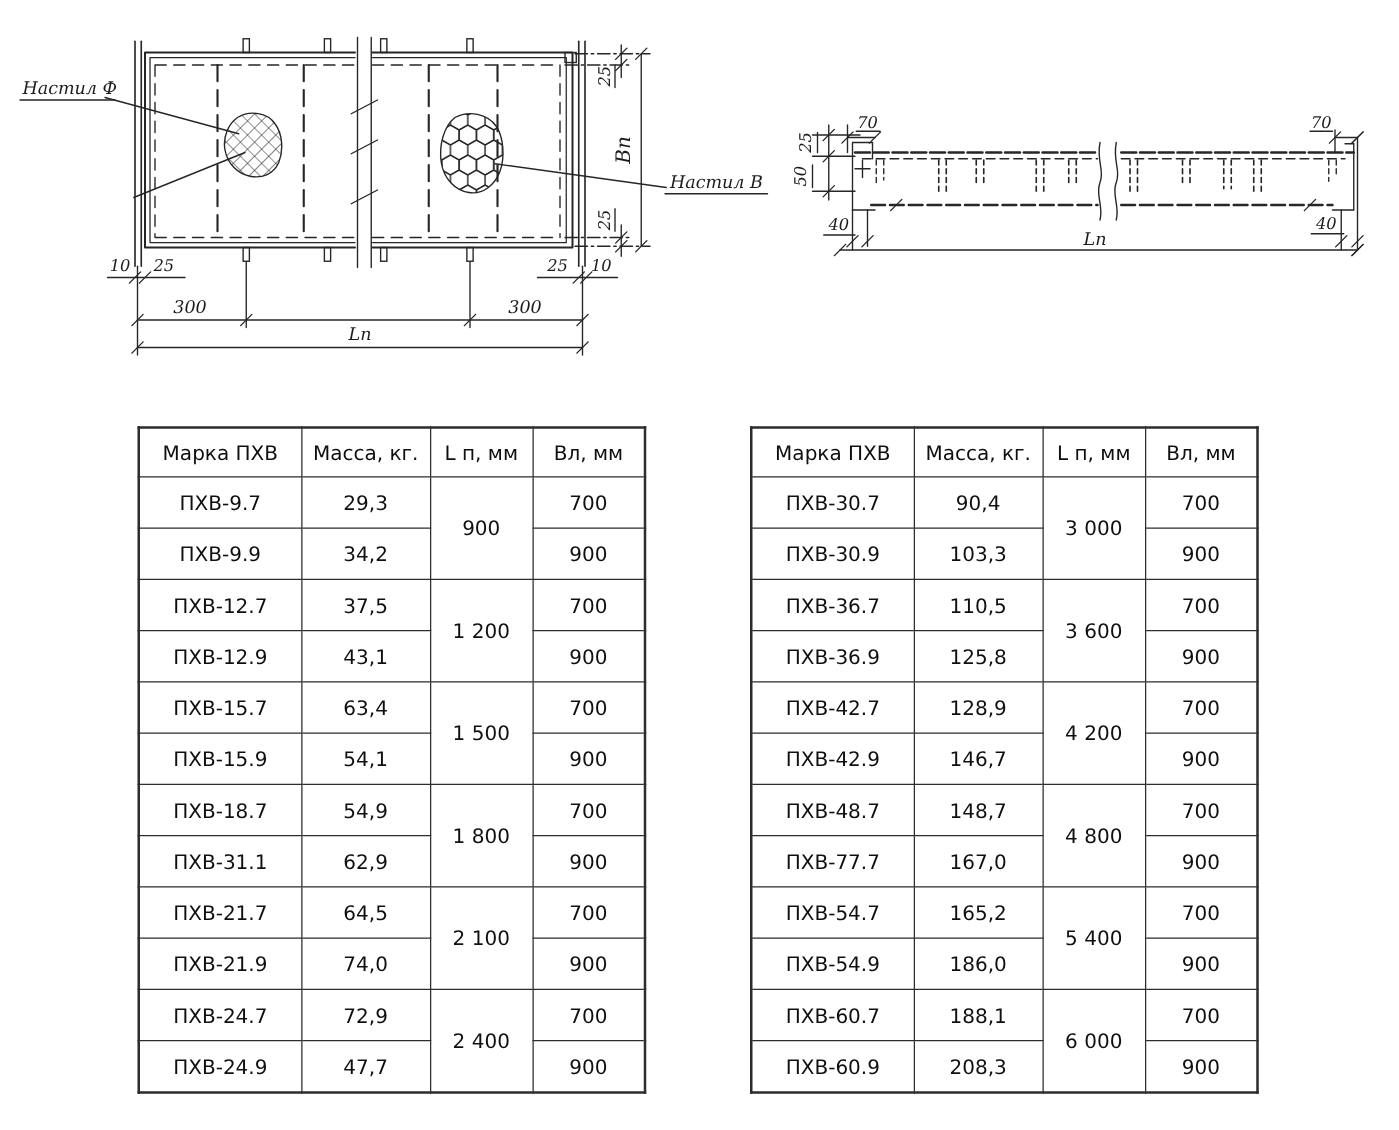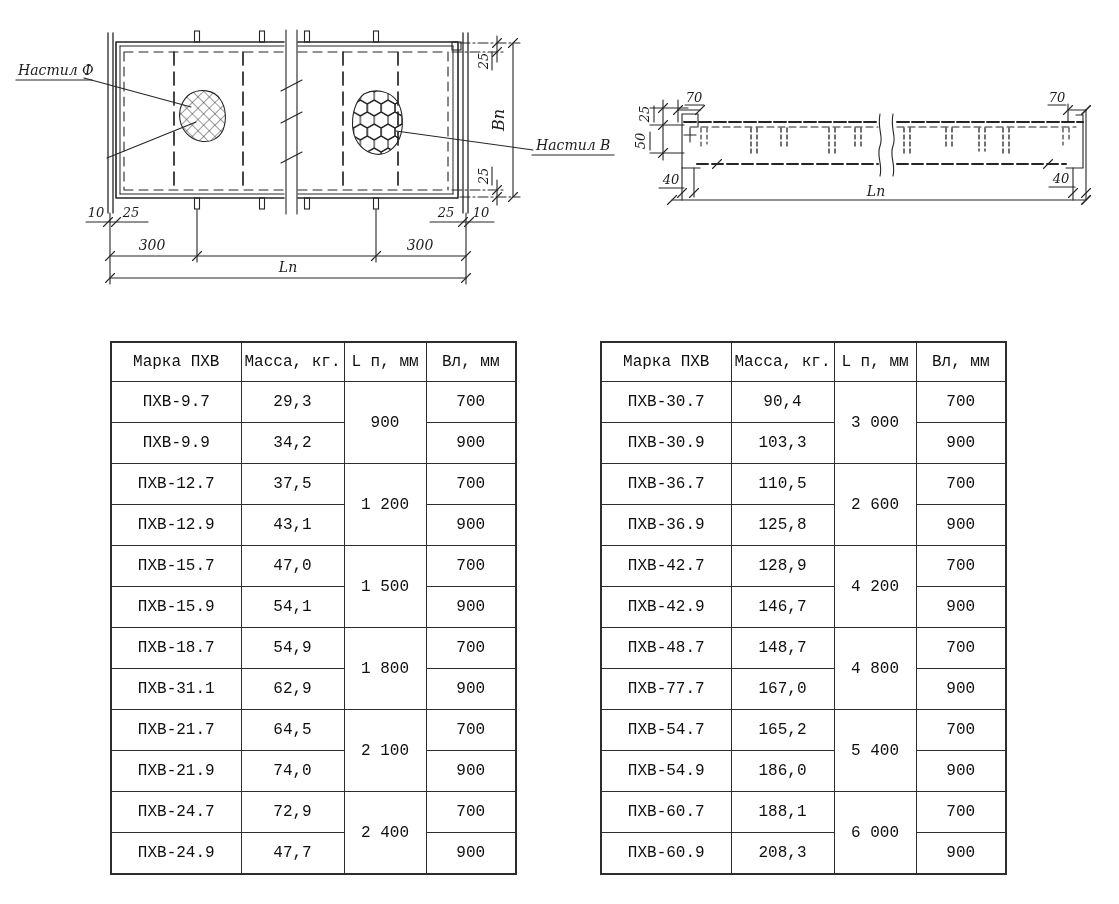--- a/index.html
+++ b/index.html
@@ -2,21 +2,21 @@
 <html><head>
 <meta charset="utf-8">
 <style>
   html,body{margin:0;padding:0;background:#ffffff;}
   .page{position:relative;width:1119px;height:904px;background:#fff;overflow:hidden;
         font-family:"DejaVu Sans","Liberation Sans",sans-serif;}
   .drawing{position:absolute;left:0;top:0;}
   .ln{stroke:#262626;stroke-width:1.1;fill:none;stroke-linecap:round;}
   .hw{font-family:"DejaVu Serif","Liberation Serif",serif;font-style:italic;
       fill:#1c1c1c;stroke:none;}
-  .spec{position:absolute;border-collapse:collapse;background:#fff;border:2px solid #2d2d2d;table-layout:fixed;font-family:Liberation Mono, monospace;}
+  .spec{position:absolute;border-collapse:collapse;background:#fff;border:2px solid #2d2d2d;table-layout:fixed;}
   .spec th,.spec td{border:1px solid #2d2d2d;text-align:center;vertical-align:middle;
       color:#0f0f0f;font-size:16px;font-weight:normal;padding:0 2px;}
   .spec th{height:38px;}
   .spec td{height:40px;}
   #table-left{left:110px;top:341px;}
   #table-right{left:600px;top:341px;}
 </style>
 </head>
 <body>
 
@@ -285,21 +285,21 @@
           <td rowspan="2">1 200</td>
           <td>700</td>
         </tr>
         <tr>
           <td>ПХВ-12.9</td>
           <td>43,1</td>
           <td>900</td>
         </tr>
         <tr>
           <td>ПХВ-15.7</td>
-          <td>47,0</td>
+          <td>63,4</td>
           <td rowspan="2">1 500</td>
           <td>700</td>
         </tr>
         <tr>
           <td>ПХВ-15.9</td>
           <td>54,1</td>
           <td>900</td>
         </tr>
         <tr>
           <td>ПХВ-18.7</td>
@@ -359,21 +359,21 @@
           <td>700</td>
         </tr>
         <tr>
           <td>ПХВ-30.9</td>
           <td>103,3</td>
           <td>900</td>
         </tr>
         <tr>
           <td>ПХВ-36.7</td>
           <td>110,5</td>
-          <td rowspan="2">2 600</td>
+          <td rowspan="2">3 600</td>
           <td>700</td>
         </tr>
         <tr>
           <td>ПХВ-36.9</td>
           <td>125,8</td>
           <td>900</td>
         </tr>
         <tr>
           <td>ПХВ-42.7</td>
           <td>128,9</td>

